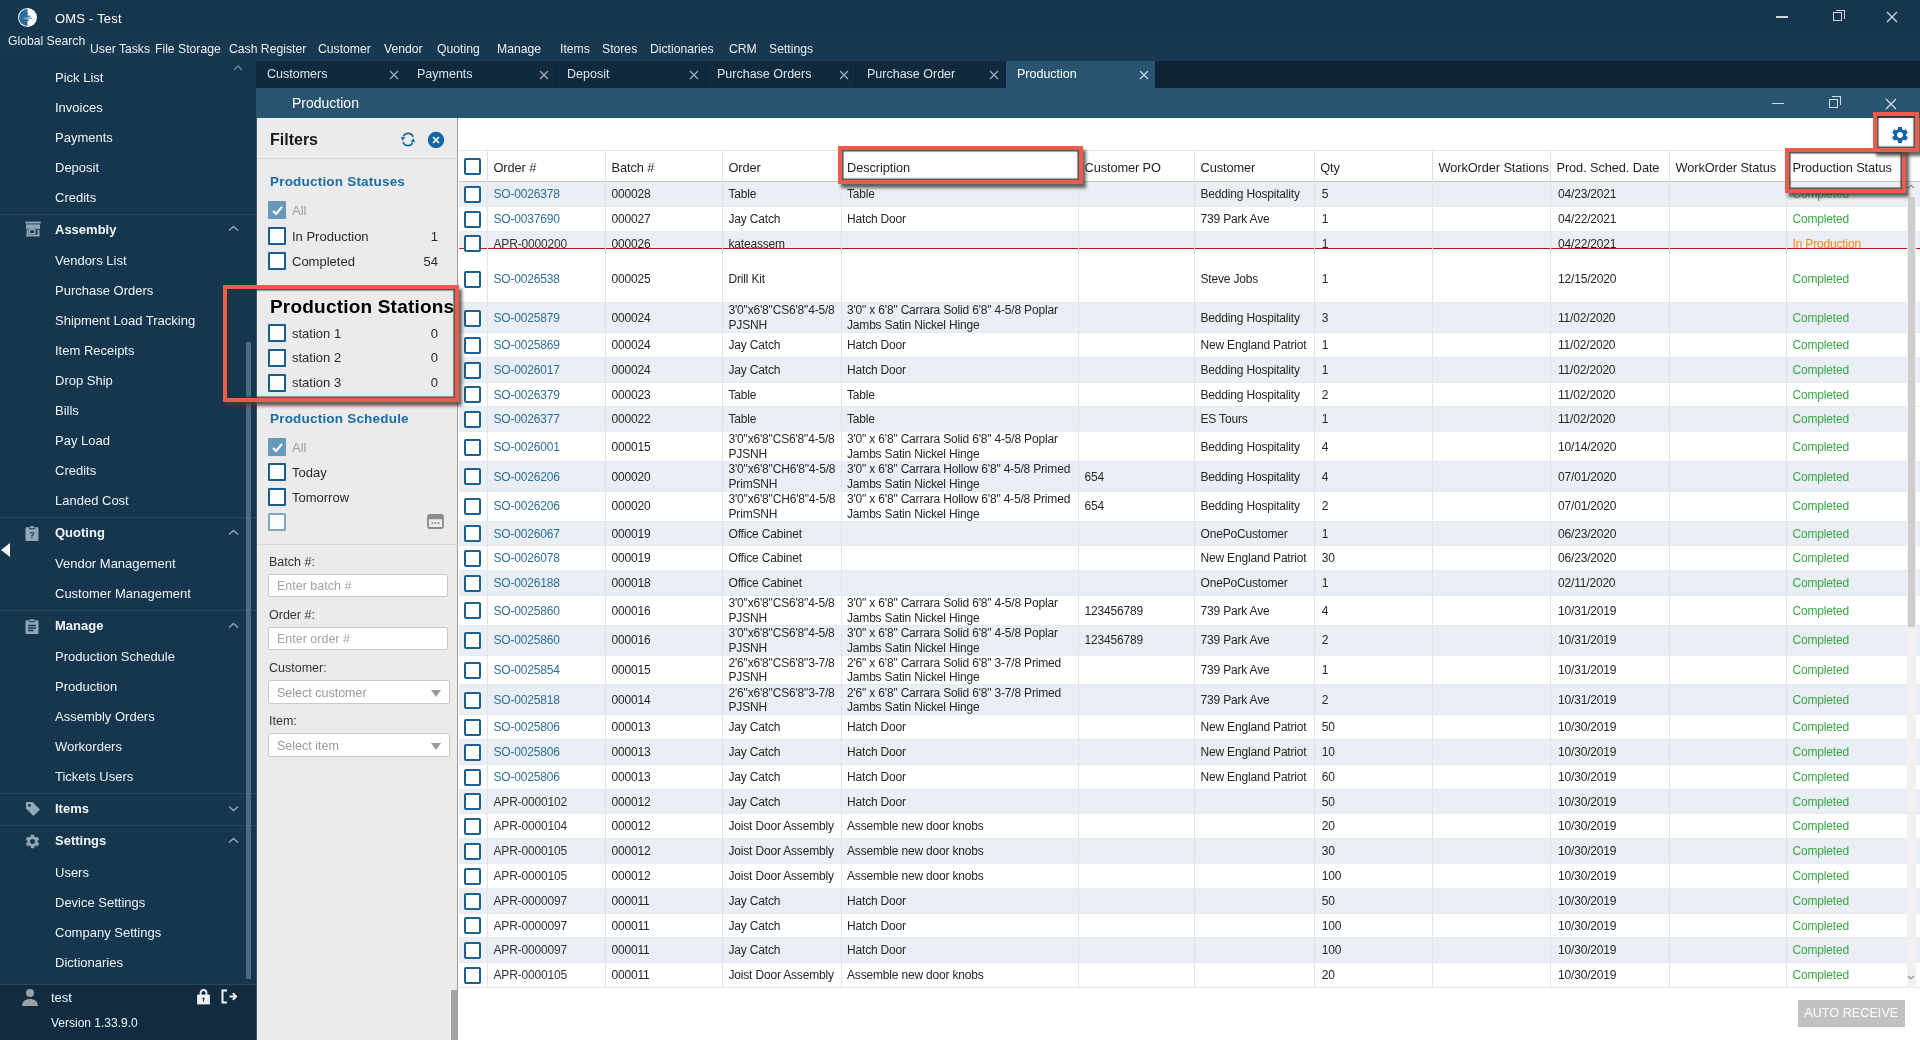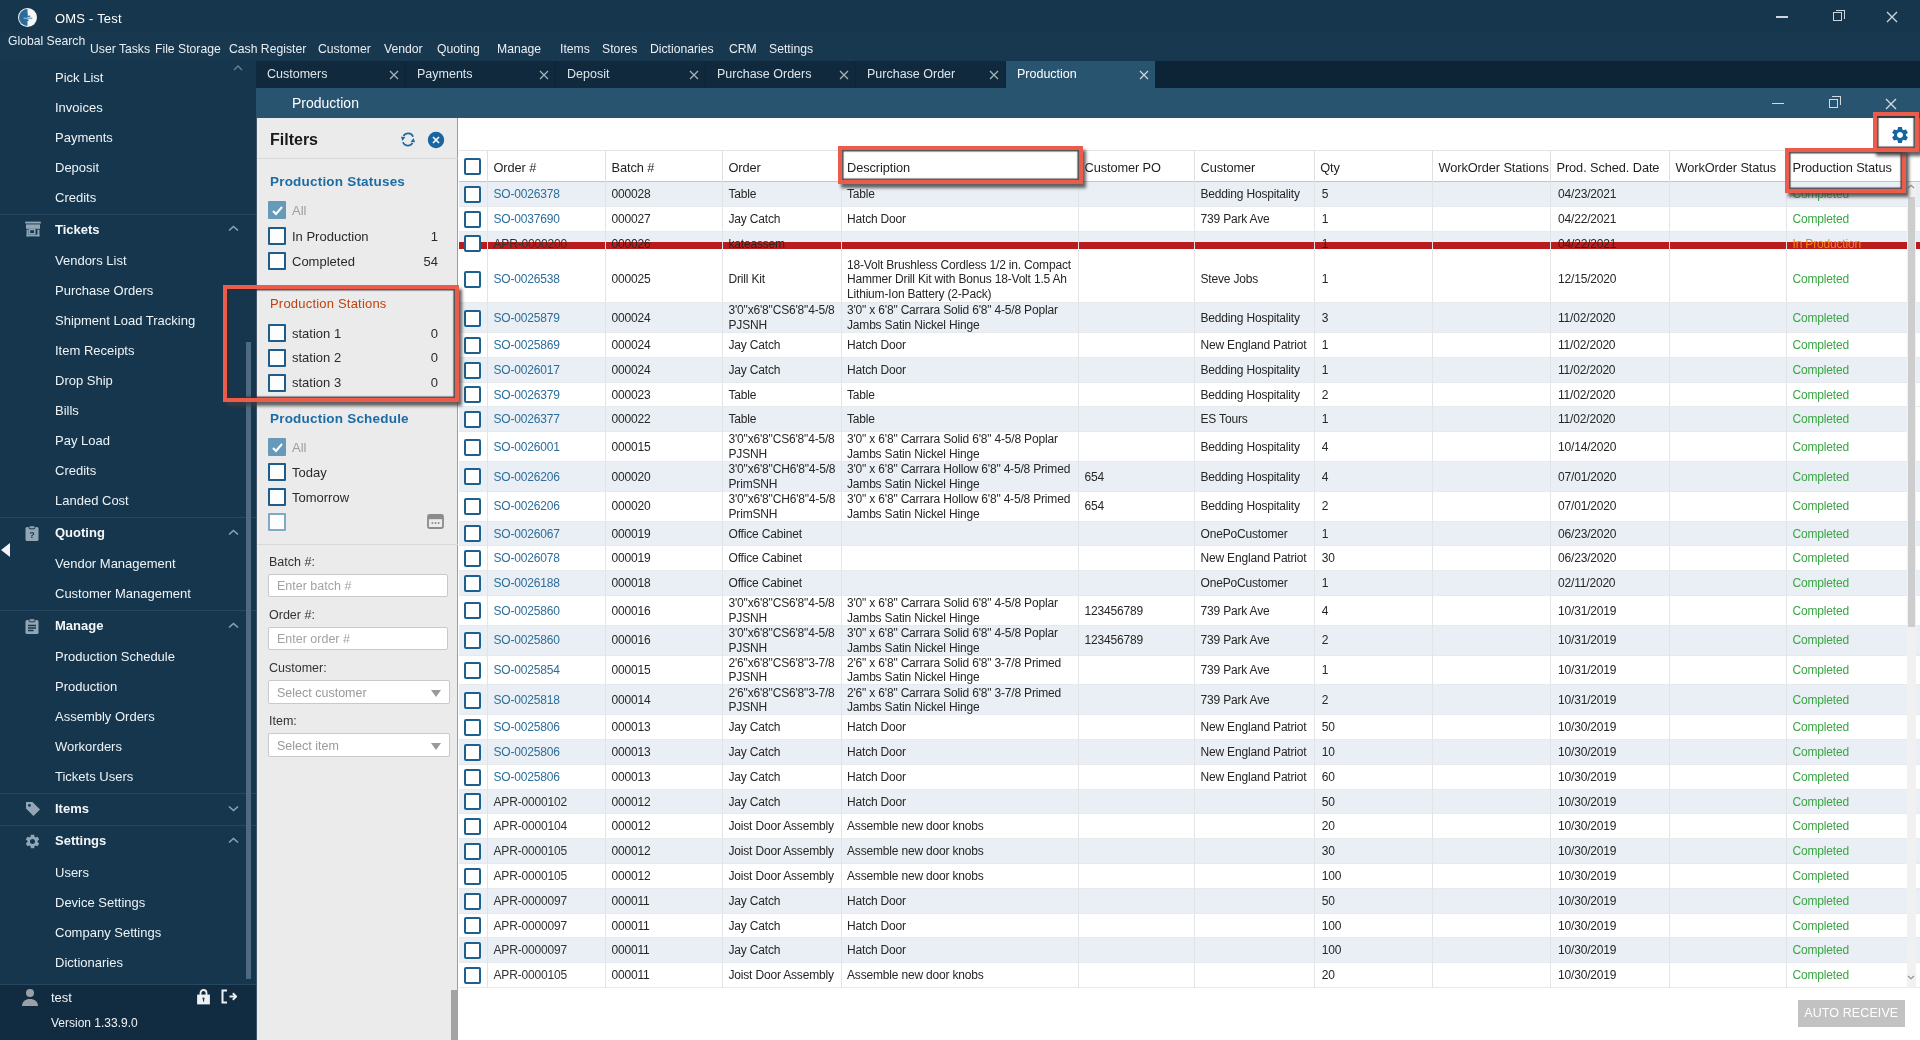--- a/index.html
+++ b/index.html
@@ -93,21 +93,21 @@
 <div class="abs" style="left:24px;top:160px;width:18px;height:18px"><svg width="18" height="16" viewBox="0 0 18 16">
         <g fill="#92a6b5">
           <rect x="1.2" y="0.6" width="15.6" height="1.9"></rect>
           <rect x="2" y="3.4" width="14" height="4.4"></rect>
           <path d="M2.6 8.6h1.9v6.8H2.6z"></path>
           <path d="M2.6 13.6h12.8v1.8H2.6z"></path>
           <path d="M13.5 8.6h1.9v6.8h-1.9z"></path>
           <path d="M5.4 8.6h5.4v4.2H5.4z" fill="none" stroke="#92a6b5" stroke-width="1.5"></path>
         </g>
       </svg></div>
-<div class="abs" style="left:55px;top:160.5px;font-size:13px;font-weight:bold;color:#f4f7f9">Tickets</div>
+<div class="abs" style="left:55px;top:160.5px;font-size:13px;font-weight:bold;color:#f4f7f9">Assembly</div>
 <svg class="abs" style="left:228px;top:164px" width="11" height="7" viewBox="0 0 11 7">
       <path d="M1 5.5 L5.5 1.5 L10 5.5" stroke="#8ea3b2" stroke-width="1.6" fill="none"></path>
     </svg>
 <div class="abs" style="left:55px;top:191.5px;font-size:13px;color:#eef3f6">Vendors List</div>
 <div class="abs" style="left:55px;top:221.5px;font-size:13px;color:#eef3f6">Purchase Orders</div>
 <div class="abs" style="left:55px;top:251.5px;font-size:13px;color:#eef3f6">Shipment Load Tracking</div>
 <div class="abs" style="left:55px;top:281.5px;font-size:13px;color:#eef3f6">Item Receipts</div>
 <div class="abs" style="left:55px;top:311.5px;font-size:13px;color:#eef3f6">Drop Ship</div>
 <div class="abs" style="left:55px;top:341.5px;font-size:13px;color:#eef3f6">Bills</div>
 <div class="abs" style="left:55px;top:371.5px;font-size:13px;color:#eef3f6">Pay Load</div>
@@ -221,21 +221,21 @@
 <svg class="abs" style="left:13.5px;top:85.5px" width="13" height="13" viewBox="0 0 13 13">
       <path d="M2 7 L5 10 L11 3" stroke="#fff" stroke-width="2" fill="none"></path>
     </svg>
 <div class="abs" style="left:35px;top:85px;font-size:13px;color:#9aa0a5">All</div>
 <div class="abs" style="left:11px;top:108.5px;width:18px;height:18px;background:#fdfdfd;border:2.4px solid #1c5d8b;border-radius:1px"></div>
 <div class="abs" style="left:35px;top:110.5px;font-size:13px;color:#2a2a2a">In Production</div>
 <div class="abs" style="left:137px;top:110.5px;width:44px;text-align:right;font-size:13px;color:#2a2a2a">1</div>
 <div class="abs" style="left:11px;top:134px;width:18px;height:18px;background:#fdfdfd;border:2.4px solid #1c5d8b;border-radius:1px"></div>
 <div class="abs" style="left:35px;top:136px;font-size:13px;color:#2a2a2a">Completed</div>
 <div class="abs" style="left:137px;top:136px;width:44px;text-align:right;font-size:13px;color:#2a2a2a">54</div>
-<div class="abs" style="left:13px;top:178px;font-size:13px;font-weight:normal;color:#c2410c;letter-spacing:.2px">Production Stations</div>
+<div class="abs" style="left:13px;top:178px;font-size:19px;font-weight:bold;color:#000000;letter-spacing:.2px">Production Stations</div>
 <div class="abs" style="left:11px;top:206px;width:18px;height:18px;background:#fdfdfd;border:2.4px solid #1c5d8b;border-radius:1px"></div>
 <div class="abs" style="left:35px;top:207.5px;font-size:13px;color:#2a2a2a">station 1</div>
 <div class="abs" style="left:137px;top:207.5px;width:44px;text-align:right;font-size:13px;color:#2a2a2a">0</div>
 <div class="abs" style="left:11px;top:230.8px;width:18px;height:18px;background:#fdfdfd;border:2.4px solid #1c5d8b;border-radius:1px"></div>
 <div class="abs" style="left:35px;top:232.3px;font-size:13px;color:#2a2a2a">station 2</div>
 <div class="abs" style="left:137px;top:232.3px;width:44px;text-align:right;font-size:13px;color:#2a2a2a">0</div>
 <div class="abs" style="left:11px;top:255.7px;width:18px;height:18px;background:#fdfdfd;border:2.4px solid #1c5d8b;border-radius:1px"></div>
 <div class="abs" style="left:35px;top:257.2px;font-size:13px;color:#2a2a2a">station 3</div>
 <div class="abs" style="left:137px;top:257.2px;width:44px;text-align:right;font-size:13px;color:#2a2a2a">0</div>
 <div class="abs" style="left:13px;top:292.5px;font-size:13.5px;font-weight:bold;color:#1b6ca5;letter-spacing:.2px">Production Schedule</div>
@@ -351,21 +351,21 @@
 <div class="abs" style="left:862.7px;top:5.1000000000000005px;font-size:12px;letter-spacing:-0.18px;color:#262626">
         <div style="height:14.6px;line-height:14.6px;white-space:nowrap">1</div>
       </div>
 <div class="abs" style="left:1099px;top:5.1000000000000005px;font-size:12px;letter-spacing:-0.18px;color:#262626">
         <div style="height:14.6px;line-height:14.6px;white-space:nowrap">04/22/2021</div>
       </div>
 <div class="abs" style="left:1333.5px;top:5.1000000000000005px;font-size:12px;letter-spacing:-0.18px;color:#3aa644">
         <div style="height:14.6px;line-height:14.6px;white-space:nowrap">Completed</div>
       </div>
 </div>
-<div class="abs" style="left:0;top:113.6px;width:1461px;height:17px;background:#e9eff4;border-bottom:7px solid #b91c1c">
+<div class="abs" style="left:0;top:113.6px;width:1461px;height:17px;background:#e9eff4;border-bottom:1px solid #b91c1c">
 <div class="abs" style="left:4.5px;top:3.9000000000000004px;width:17px;height:17px;background:#fff;border:2.2px solid #1d5f8d;border-radius:2px"></div>
 <div class="abs" style="left:34.5px;top:5.1000000000000005px;font-size:12px;letter-spacing:-0.18px;color:#333333">
         <div style="height:14.6px;line-height:14.6px;white-space:nowrap">APR-0000200</div>
       </div>
 <div class="abs" style="left:152.5px;top:5.1000000000000005px;font-size:12px;letter-spacing:-0.18px;color:#262626">
         <div style="height:14.6px;line-height:14.6px;white-space:nowrap">000026</div>
       </div>
 <div class="abs" style="left:269.5px;top:5.1000000000000005px;font-size:12px;letter-spacing:-0.18px;color:#262626">
         <div style="height:14.6px;line-height:14.6px;white-space:nowrap">kateassem</div>
       </div>
@@ -382,25 +382,20 @@
 <div class="abs" style="left:0;top:138.4px;width:1461px;height:46.8px;background:#ffffff;border-bottom:1px solid #e7eaec">
 <div class="abs" style="left:4.5px;top:14.899999999999999px;width:17px;height:17px;background:#fff;border:2.2px solid #1d5f8d;border-radius:2px"></div>
 <div class="abs" style="left:34.5px;top:16.099999999999998px;font-size:12px;letter-spacing:-0.18px;color:#2c6e99">
         <div style="height:14.6px;line-height:14.6px;white-space:nowrap">SO-0026538</div>
       </div>
 <div class="abs" style="left:152.5px;top:16.099999999999998px;font-size:12px;letter-spacing:-0.18px;color:#262626">
         <div style="height:14.6px;line-height:14.6px;white-space:nowrap">000025</div>
       </div>
 <div class="abs" style="left:269.5px;top:16.099999999999998px;font-size:12px;letter-spacing:-0.18px;color:#262626">
         <div style="height:14.6px;line-height:14.6px;white-space:nowrap">Drill Kit</div>
-      </div>
-<div class="abs" style="left:388.0px;top:1.5px;font-size:12px;letter-spacing:-0.18px;color:#262626">
-        <div style="height:14.6px;line-height:14.6px;white-space:nowrap">18-Volt Brushless Cordless 1/2 in. Compact</div>
-        <div style="height:14.6px;line-height:14.6px;white-space:nowrap">Hammer Drill Kit with Bonus 18-Volt 1.5 Ah</div>
-        <div style="height:14.6px;line-height:14.6px;white-space:nowrap">Lithium-Ion Battery (2-Pack)</div>
       </div>
 <div class="abs" style="left:741.5px;top:16.099999999999998px;font-size:12px;letter-spacing:-0.18px;color:#262626">
         <div style="height:14.6px;line-height:14.6px;white-space:nowrap">Steve Jobs</div>
       </div>
 <div class="abs" style="left:862.7px;top:16.099999999999998px;font-size:12px;letter-spacing:-0.18px;color:#262626">
         <div style="height:14.6px;line-height:14.6px;white-space:nowrap">1</div>
       </div>
 <div class="abs" style="left:1099px;top:16.099999999999998px;font-size:12px;letter-spacing:-0.18px;color:#262626">
         <div style="height:14.6px;line-height:14.6px;white-space:nowrap">12/15/2020</div>
       </div>

